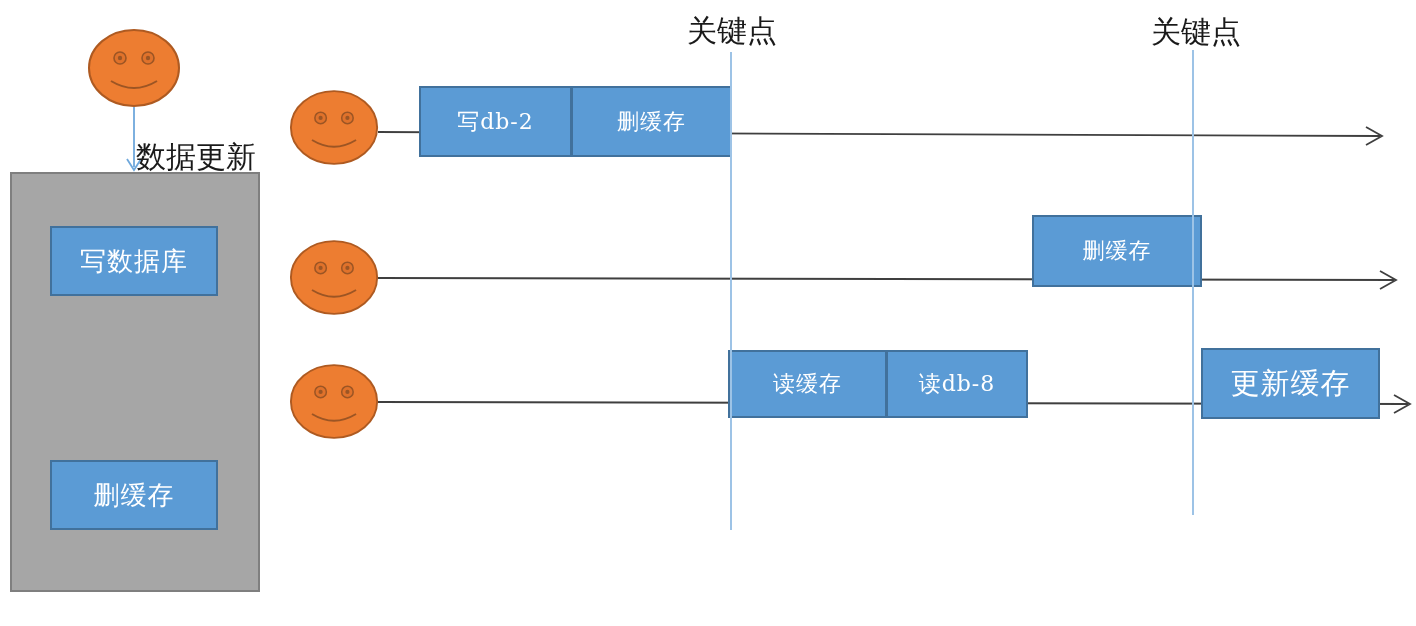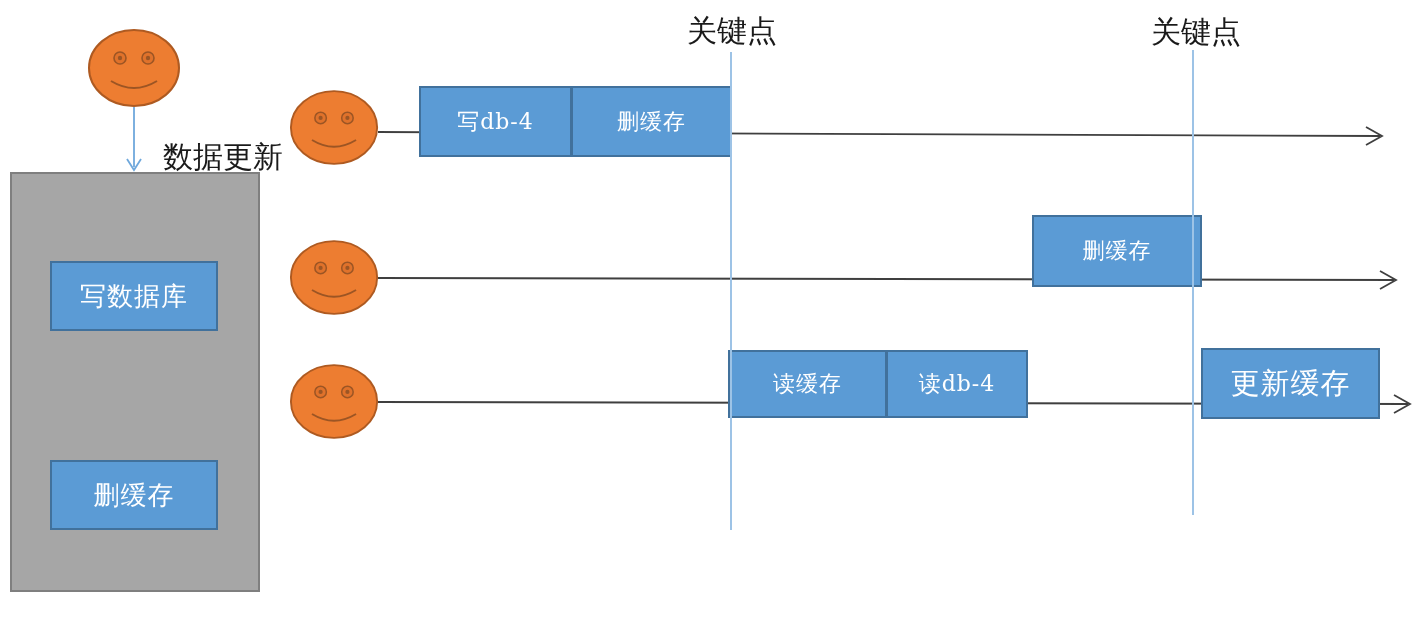--- a/index.html
+++ b/index.html
@@ -52,48 +52,48 @@
       <path d="M 1394 395 L 1410 404 L 1394 413" stroke="#3F3F3F" stroke-width="1.8" fill="none"></path>
     </g>
 
     <g>
       <line x1="134" y1="107" x2="134" y2="167" stroke="#6FA8DC" stroke-width="1.8"></line>
       <path d="M 127 159 L 134 170 L 141 159" stroke="#6FA8DC" stroke-width="1.8" fill="none"></path>
     </g>
   </svg>
 
   <div class="gray-box" style="left:10px;top:172px;width:250px;height:420px;"></div>
-  <div class="box store-label" style="left:50px;top:261px;width:168px;height:70px;">
+  <div class="box store-label" style="left:50px;top:226px;width:168px;height:70px;">
     <span>写数据库</span>
   </div>
   <div class="box store-label" style="left:50px;top:460px;width:168px;height:70px;">
     <span>删缓存</span>
   </div>
 
-  <div class="txt" style="left:163px;top:137px;">数据更新</div>
+  <div class="txt" style="left:136px;top:137px;">数据更新</div>
 
   <div class="txt" style="left:687px;top:11px;">关键点</div>
   <div class="txt" style="left:1151px;top:12px;">关键点</div>
 
   <div class="box" style="left:419px;top:86px;width:153px;height:71px;">
-    <span>写db-4</span>
+    <span>写db-2</span>
   </div>
   <div class="box" style="left:571px;top:86px;width:161px;height:71px;">
     <span>删缓存</span>
   </div>
 
   <div class="box" style="left:1032px;top:215px;width:170px;height:72px;">
     <span>删缓存</span>
   </div>
 
   <div class="box" style="left:728px;top:350px;width:159px;height:68px;">
     <span>读缓存</span>
   </div>
   <div class="box" style="left:886px;top:350px;width:142px;height:68px;">
-    <span>读db-4</span>
+    <span>读db-8</span>
   </div>
   <div class="box big-label" style="left:1201px;top:348px;width:179px;height:71px;justify-content:center;">
     <span>更新缓存</span>
   </div>
 
   <div class="guide" style="left:730px;top:52px;height:478px;"></div>
   <div class="guide" style="left:1192px;top:50px;height:465px;"></div>
 
   <svg class="face" style="left:87px;top:28px;" width="95" height="80" viewBox="0 0 95 80">
     <ellipse cx="47" cy="40" rx="45" ry="38" fill="#ED7D31" stroke="#AE5A21" stroke-width="2"></ellipse>

